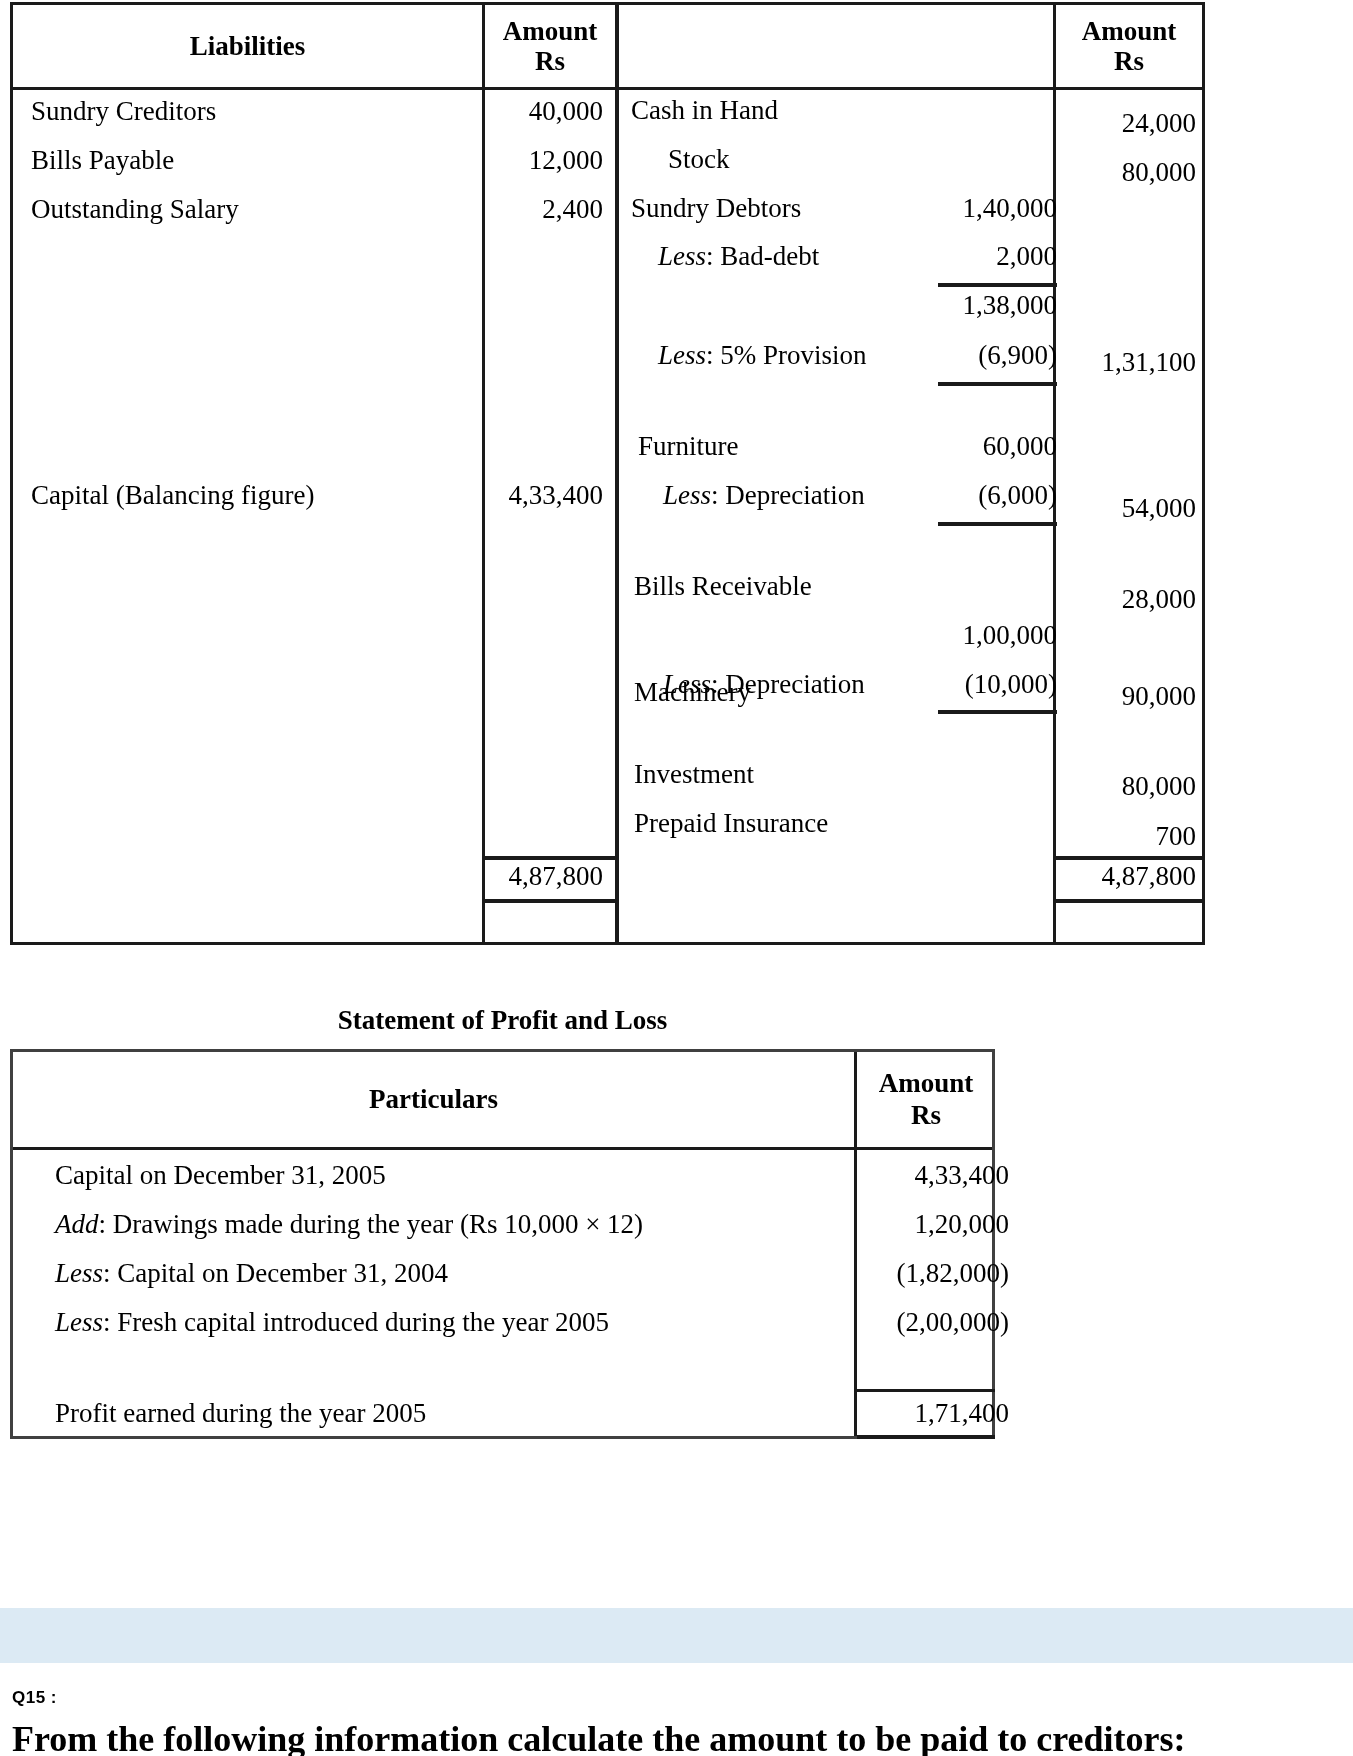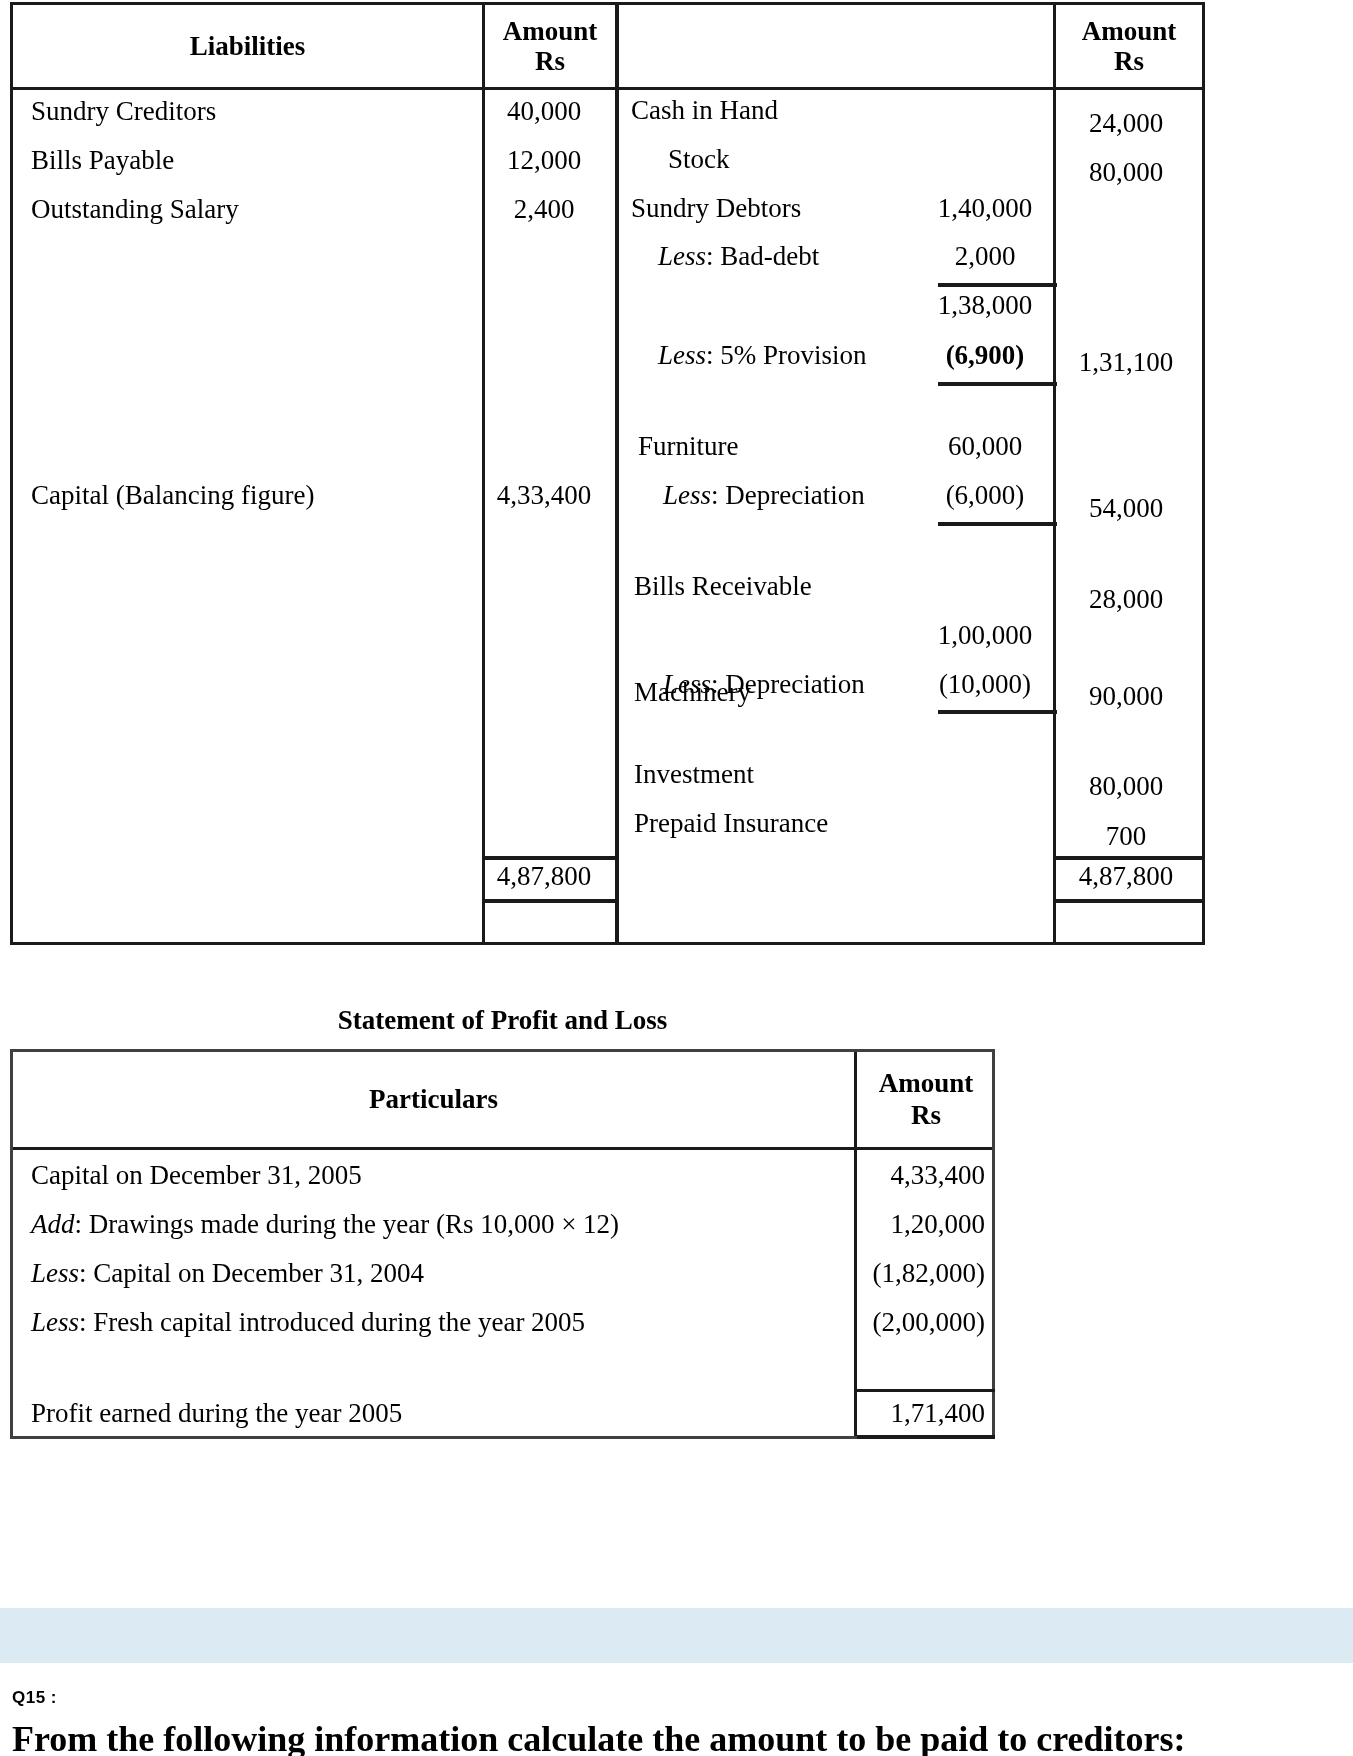--- a/index.html
+++ b/index.html
@@ -59,21 +59,21 @@
   .hdr .two { display: block; }
 
   
   .cell {
     position: absolute;
     font-size: 27px;
     line-height: 1.0;
     white-space: nowrap;
   }
   .cell.lbl { text-align: left; }
-  .cell.num { text-align: center; }
+  .cell.num { text-align: right; }
   .it { font-style: italic; }
 
   
   .sub-rule {
     position: absolute;
     height: 4px;
     background: #1a1a1a;
   }
   
   .tot-rule-top { position: absolute; height: 4px; background: #1a1a1a; }
@@ -108,20 +108,21 @@
     display: flex; align-items: center; justify-content: center;
     font-weight: bold; font-size: 27px; text-align: center; line-height: 1.15;
   }
   .pl-hdr.p-part { left: 0px;   width: 841px; }
   .pl-hdr.p-amt  { left: 844px; width: 138px; }
   .pl-cell {
     position: absolute;
     font-size: 27px;
     line-height: 1.0;
     white-space: nowrap;
+    margin-left: 24px;
   }
   .pl-cell.num { text-align: right; }
   .pl-box-top { position: absolute; left: 844px; width: 138px; height: 3px; background: #1a1a1a; }
   .pl-box-bot { position: absolute; left: 844px; width: 138px; height: 4px; background: #1a1a1a; }
 
   
   .band {
     position: absolute;
     left: 0;
     top: 1608px;
@@ -193,21 +194,21 @@
     <div class="cell num" style="left:900px; top:190px; width:144px;">1,40,000</div>
 
     <div class="cell lbl" style="left:645px; top:238px;"><span class="it">Less</span><span>: Bad-debt</span></div>
     <div class="cell num" style="left:900px; top:238px; width:144px;">2,000</div>
 
     <div class="sub-rule" style="left:925px; top:278px; width:119px;"></div>
 
     <div class="cell num" style="left:900px; top:287px; width:144px;">1,38,000</div>
 
     <div class="cell lbl" style="left:645px; top:337px;"><span class="it">Less</span><span>: 5% Provision</span></div>
-    <div class="cell num" style="left:900px; top:337px; width:144px;font-weight:bold;">(6,900)</div>
+    <div class="cell num" style="left:900px; top:337px; width:144px;">(6,900)</div>
     <div class="cell num" style="left:1043px; top:344px; width:140px;">1,31,100</div>
 
     <div class="sub-rule" style="left:925px; top:377px; width:119px;"></div>
 
     <div class="cell lbl" style="left:625px; top:428px;">Furniture</div>
     <div class="cell num" style="left:900px; top:428px; width:144px;">60,000</div>
 
     <div class="cell lbl" style="left:650px; top:477px;"><span class="it">Less</span><span>: Depreciation</span></div>
     <div class="cell num" style="left:900px; top:477px; width:144px;">(6,000)</div>
     <div class="cell num" style="left:1043px; top:490px; width:140px;">54,000</div>

